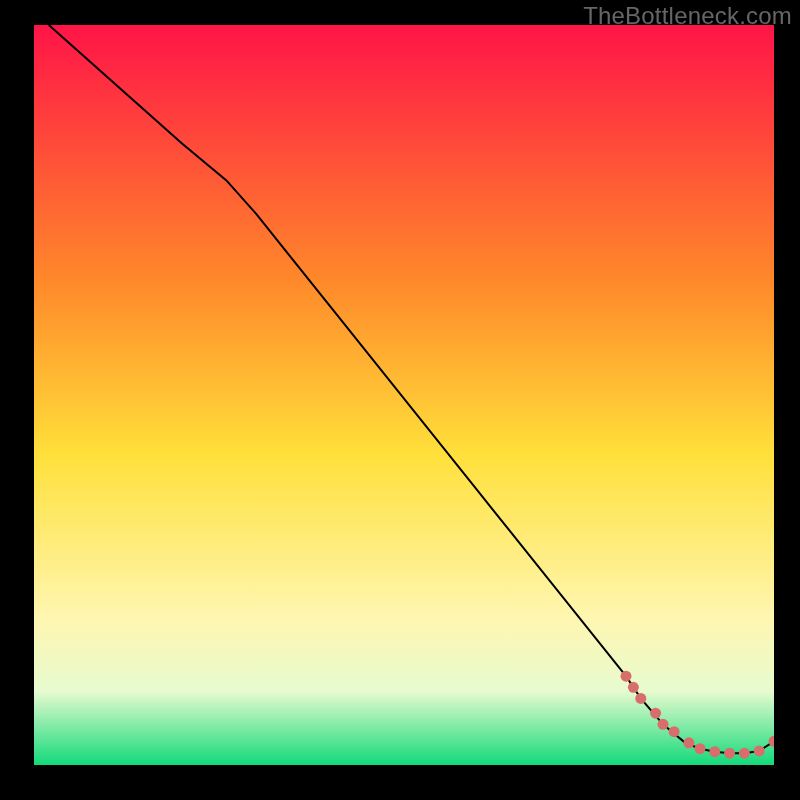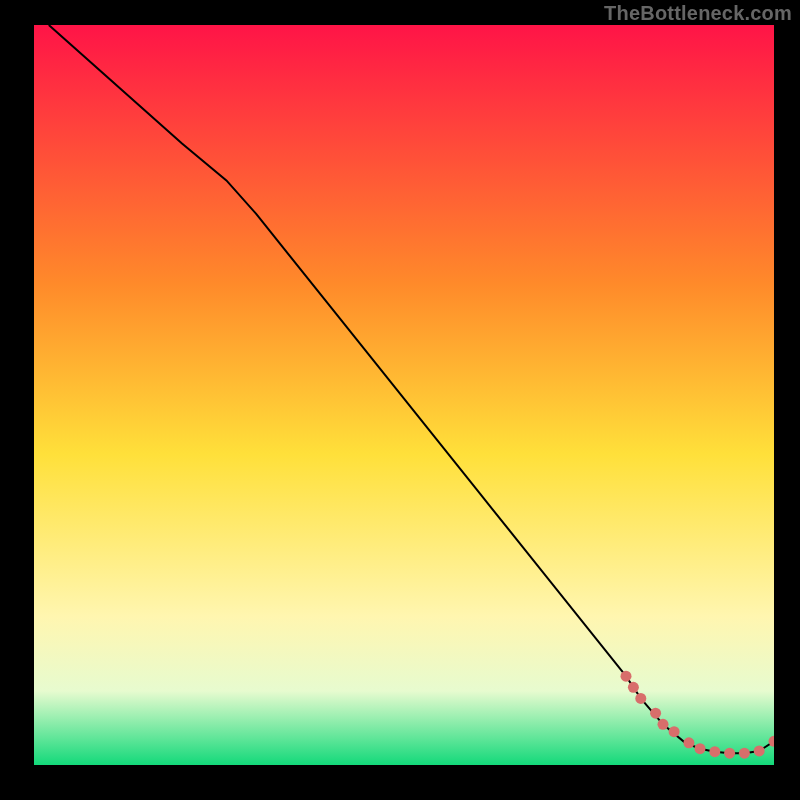--- a/index.html
+++ b/index.html
@@ -15,22 +15,22 @@
     position: relative;
     width: 800px;
     height: 800px;
     background: #000;
   }
   .watermark {
     position: absolute;
     top: 2px;
     right: 8px;
     color: #666;
-    font-size: 20px;
-    font-weight: 700;
+    font-size: 24px;
+    font-weight: 400;
     letter-spacing: 0.2px;
     z-index: 10;
   }
   .plot-area {
     position: absolute;
     left: 34px;
     top: 25px;
     width: 740px;
     height: 740px;
   }

